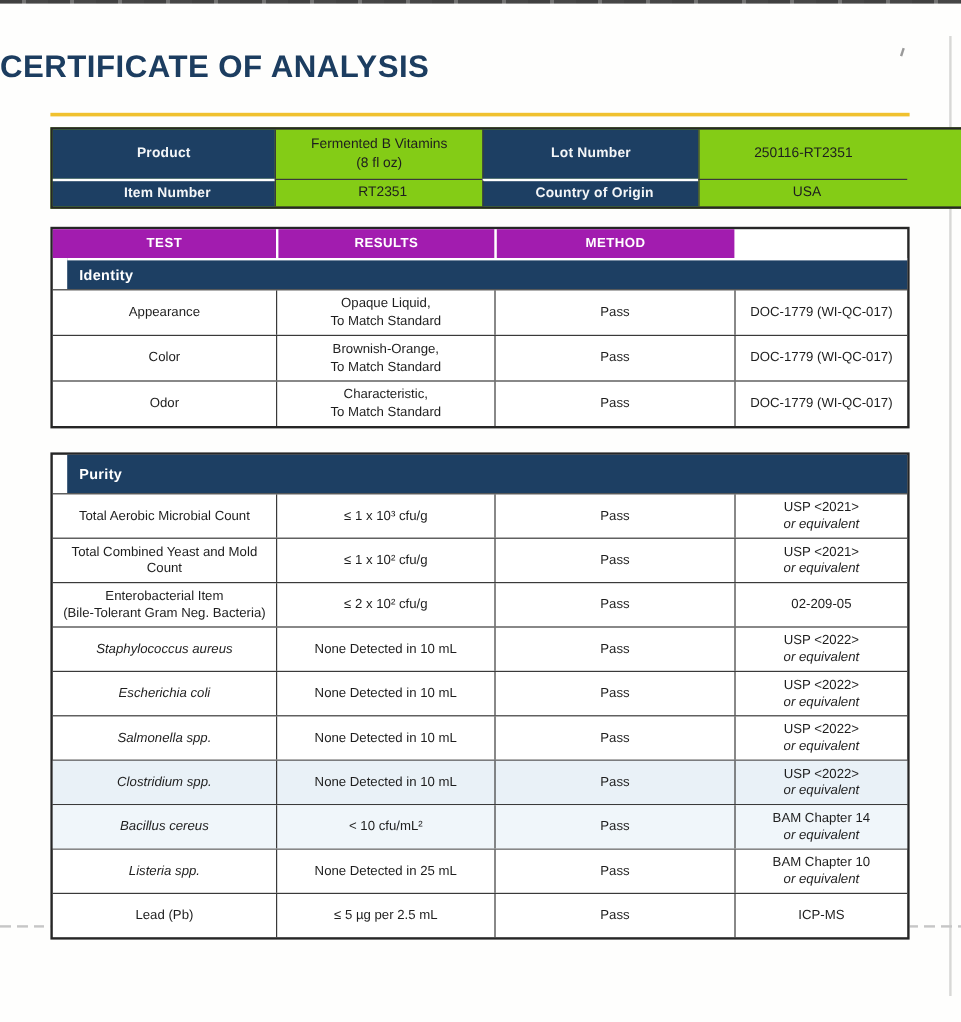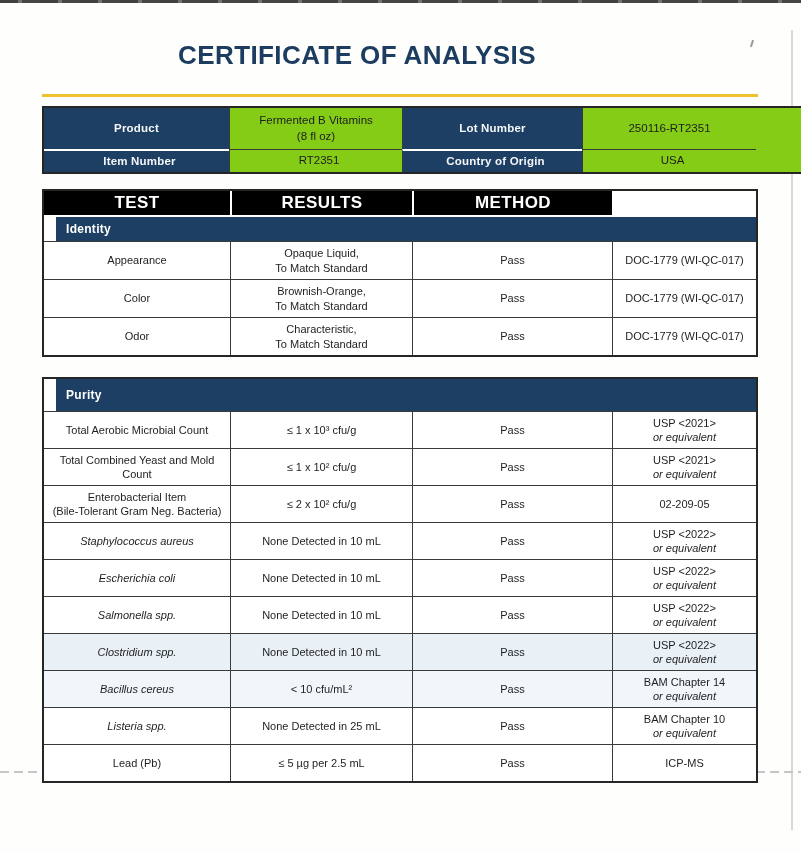--- a/index.html
+++ b/index.html
@@ -9,21 +9,21 @@
 
   
   .scan-edge-top { position:absolute; top:0; left:0; width:801px; height:3px;
     background:repeating-linear-gradient(90deg,#1f1f1f 0 18px,#5a5a5a 18px 22px,#262626 22px 40px); opacity:.85; }
   .scan-edge-bottom { position:absolute; top:771px; left:0; width:801px; height:2px;
     background:repeating-linear-gradient(90deg,#c6c6c6 0 9px,transparent 9px 14px); }
   .scan-edge-right { position:absolute; top:30px; left:791px; width:2px; height:800px; background:#d8d8d6; }
   .scan-mark { position:absolute; top:40px; left:751px; width:2px; height:7px; background:#9a9a9a; transform:rotate(18deg); }
 
   
-  .title { position:absolute; top:40px; left:0; width:714px; text-align:center;
+  .title { position:absolute; top:40px; left:0; width:714px; text-align:left;
     font-size:26px; font-weight:700; letter-spacing:.4px; color:#1c3d60; }
 
   .gold-line { position:absolute; top:94px; left:42px; width:716px; height:3px; background:#f0c12e; }
 
   
   .product-table { position:absolute; top:106px; left:42px; width:801px;
     border:2px solid #262626; background:#84cc16; }
   .prow { display:grid; grid-template-columns:185px 173px 180px 174px; }
   .prow .cell { display:flex; flex-direction:column; justify-content:center; align-items:center;
     text-align:center; font-size:11.5px; color:#1e1e1e; line-height:1.35; padding:2px 4px; }
@@ -33,22 +33,22 @@
   .cell.navy { background:#1d3f63; color:#f4f6f8; font-weight:600; letter-spacing:.2px; }
   .prow2 .cell.navy { border-top:2px solid #ffffff; }
 
   
   .ttable { position:absolute; left:42px; width:716px; border:2px solid #262626; background:#fff; }
   .ttable1 { top:189px; }
   .ttable2 { top:377px; }
   .trow { display:grid; grid-template-columns:186px 182px 200px 144px; }
   .trow .cell { display:flex; flex-direction:column; justify-content:center; align-items:center;
     text-align:center; font-size:11px; color:#1e1e1e; line-height:1.3; padding:2px 4px; }
-  .thead .cell { height:24px; background:#000000; color:#ffffff; font-weight:700;
-    font-size:17px; letter-spacing:.4px; }
+  .thead .cell { height:24px; background:#a21caf; color:#ffffff; font-weight:700;
+    font-size:11px; letter-spacing:.4px; }
   .thead .cell + .cell { border-left:2px solid #ffffff; }
   .section-bar { height:26px; background:#1d3f63; border-top:2px solid #ffffff;
     display:flex; align-items:center; padding-left:10px;
     color:#ffffff; font-weight:700; font-size:12px; letter-spacing:.3px;margin-left:12px; }
   .ttable2 .section-bar { border-top:none; height:32px; }
   .drow { border-top:1px solid #3a3a3a; }
   .drow .cell + .cell { border-left:1px solid #3a3a3a; }
   .ttable1 .drow .cell { height:37px; }
   .ttable2 .drow .cell { height:36px; }
   .italic { font-style:italic; }

